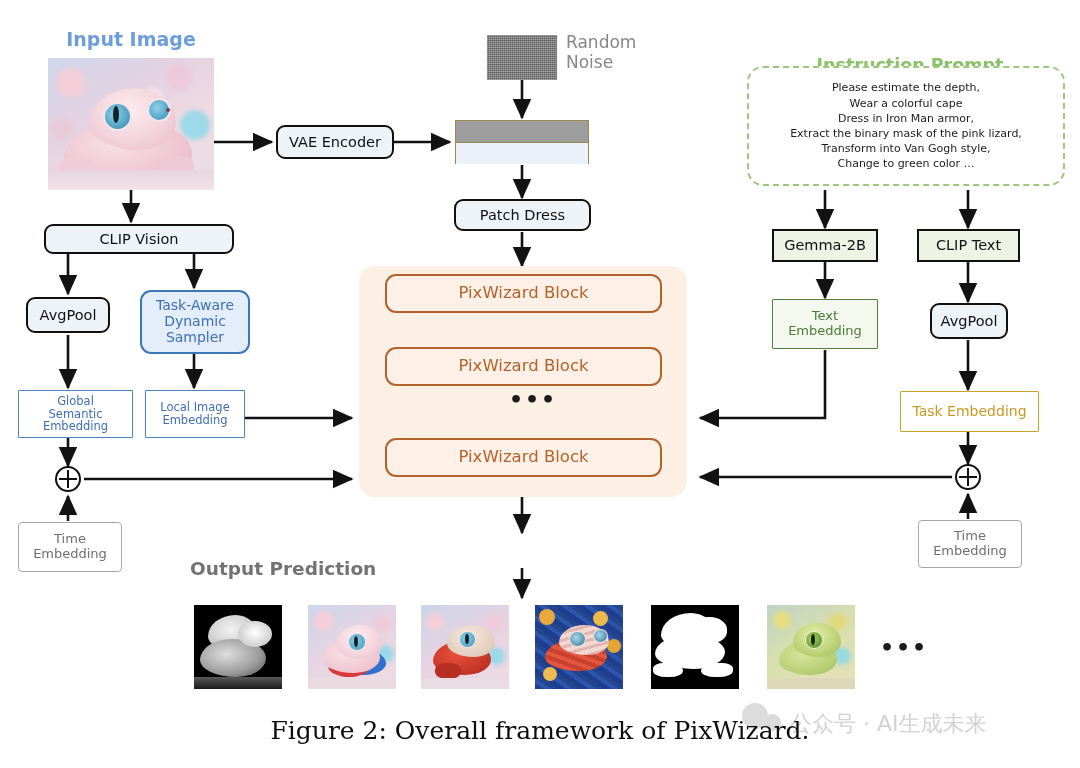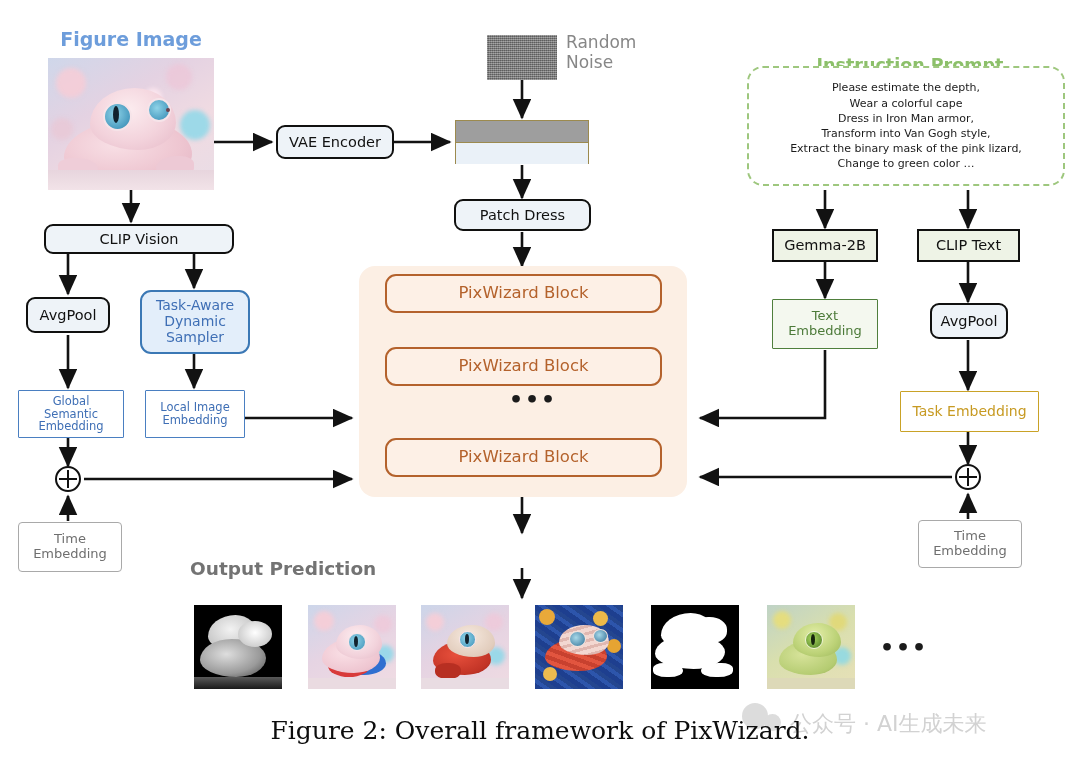--- a/index.html
+++ b/index.html
@@ -173,21 +173,21 @@
       <path d="M968,432 L968,464"></path>
 
       <path d="M968,519 L968,494"></path>
 
       <path d="M825,350 L825,418 L700,418"></path>
 
       <path d="M952,477 L700,477"></path>
     </g>
   </svg>
 
-  <div class="hd hd-blue" style="left:0;top:28px;width:262px;text-align:center;">Figure Image</div>
+  <div class="hd hd-blue" style="left:0;top:28px;width:262px;text-align:center;">Input Image</div>
 
   <div class="thumb" style="left:48px;top:58px;width:166px;height:132px;
               background:linear-gradient(150deg,#cfd7ea 0%,#e4d2e2 35%,#f0dbe2 65%,#e9dde6 100%);">
     <div class="bokeh" style="left:8px;top:10px;width:30px;height:30px;background:rgba(247,205,214,.85);"></div>
     <div class="bokeh" style="left:118px;top:6px;width:26px;height:26px;background:rgba(236,199,216,.8);"></div>
     <div class="bokeh" style="left:132px;top:52px;width:30px;height:30px;background:rgba(130,216,233,.75);"></div>
     <div class="bokeh" style="left:3px;top:60px;width:22px;height:22px;background:rgba(233,200,214,.8);"></div>
     <div class="bokeh" style="left:96px;top:30px;width:18px;height:18px;background:rgba(255,232,240,.8);"></div>
 
     <div style="position:absolute;left:16px;top:62px;width:128px;height:62px;
@@ -223,21 +223,21 @@
   <div class="node blackbox" style="left:26px;top:297px;width:84px;height:36px;">
     <span>AvgPool</span>
   </div>
 
   <div class="node bluebox" style="left:140px;top:290px;width:110px;height:64px;white-space:pre-line;font-size:14px;">
     <span>Task-Aware
 Dynamic
 Sampler</span>
   </div>
 
-  <div class="node blueflat" style="left:18px;top:390px;width:106px;height:48px;white-space:pre-line;">
+  <div class="node blueflat" style="left:18px;top:390px;width:115px;height:48px;white-space:pre-line;">
     <span>Global
 Semantic
 Embedding</span>
   </div>
 
   <div class="node blueflat" style="left:145px;top:390px;width:100px;height:48px;white-space:pre-line;">
     <span>Local Image
 Embedding</span>
   </div>
 
@@ -283,22 +283,22 @@
     <span>PixWizard Block</span>
   </div>
 
 
   <div class="hd hd-green" style="left:745px;top:33px;width:330px;text-align:center;margin-top:22px;">Instruction Prompt</div>
 
   <div class="promptbox" style="left:747px;top:66px;width:318px;height:120px;">
     <div class="ln">Please estimate the depth,</div>
     <div class="ln">Wear a colorful cape</div>
     <div class="ln">Dress in Iron Man armor,</div>
+    <div class="ln">Extract the binary mask of the pink lizard,</div>
     <div class="ln">Transform into Van Gogh style,</div>
-    <div class="ln">Extract the binary mask of the pink lizard,</div>
     <div class="ln">Change to green color …</div>
   </div>
 
   <div class="node greenbox" style="left:772px;top:229px;width:106px;height:33px;">
     <span>Gemma-2B</span>
   </div>
   <div class="node greenbox" style="left:917px;top:229px;width:103px;height:33px;">
     <span>CLIP Text</span>
   </div>
 

